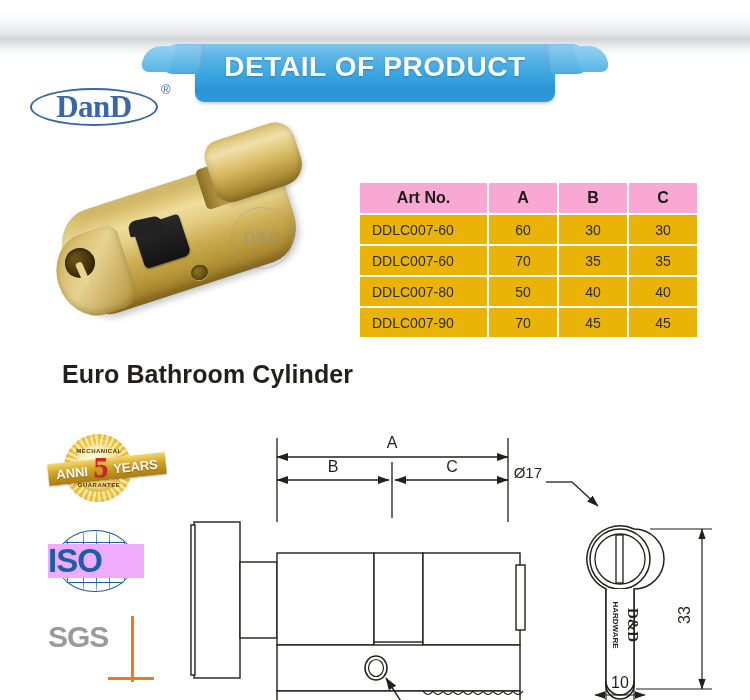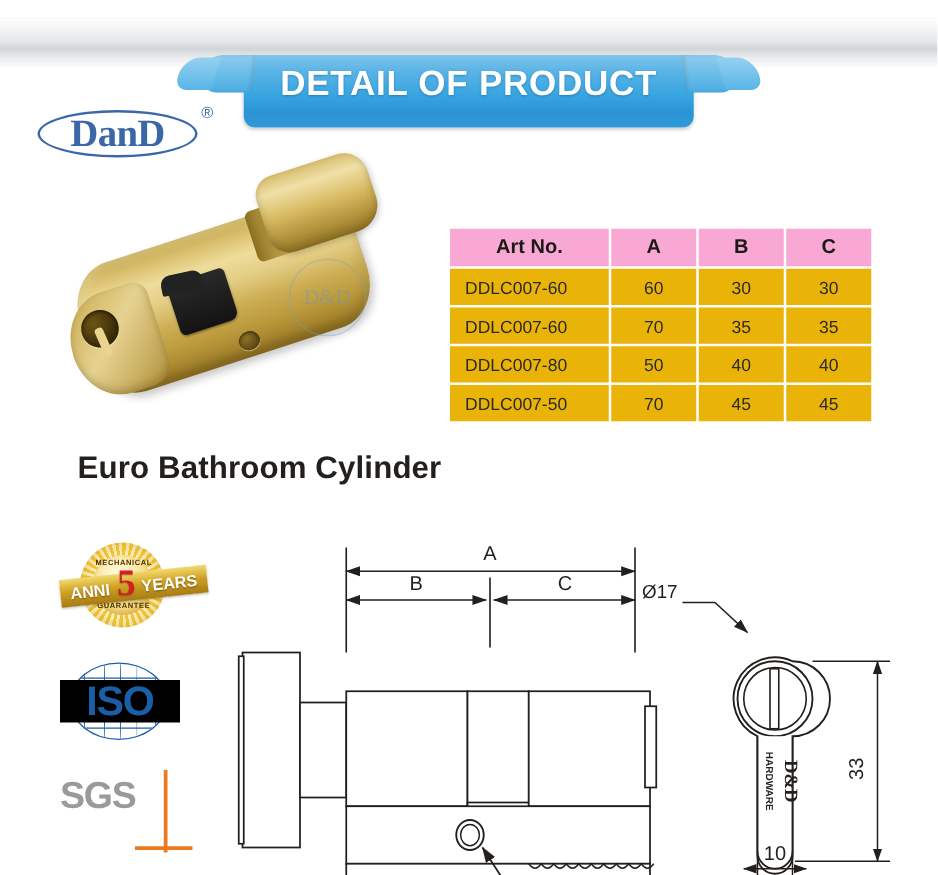--- a/index.html
+++ b/index.html
@@ -294,25 +294,25 @@
     position: absolute; left: 0; right: 0;
     height: 0; border-top: 1.2px solid #1a5ea8;
   }
   .iso-globe b {
     position: absolute; top: -2px; bottom: -2px;
     width: 0; border-left: 1.2px solid #1a5ea8;
     border-radius: 50%;
   }
   .iso-text {
     position: absolute; left: 0; top: 14px;
-    width: 96px; text-align: center;
+    width: 96px; text-align: left;
     font-family: "Liberation Sans", sans-serif;
     font-size: 33px; font-weight: bold;
     color: #1a5ea8; letter-spacing: -1px;
-    background: #000000;
+    background: #f0abfc;
     line-height: 34px;
   }
 
   .cert-sgs {
     position: absolute; left: 48px; top: 620px;
     width: 108px; height: 58px;
   }
   .sgs-text {
     position: absolute; left: 0; top: 0;
     font-size: 30px; font-weight: bold;
@@ -389,21 +389,21 @@
       <td>35</td>
       <td>35</td>
     </tr>
     <tr>
       <td class="artno">DDLC007-80</td>
       <td>50</td>
       <td>40</td>
       <td>40</td>
     </tr>
     <tr>
-      <td class="artno">DDLC007-50</td>
+      <td class="artno">DDLC007-90</td>
       <td>70</td>
       <td>45</td>
       <td>45</td>
     </tr>
   </tbody>
 </table>
 
 <div class="cert-anni">
   <div class="sunburst"></div>
   <div class="sunburst-inner"></div>

